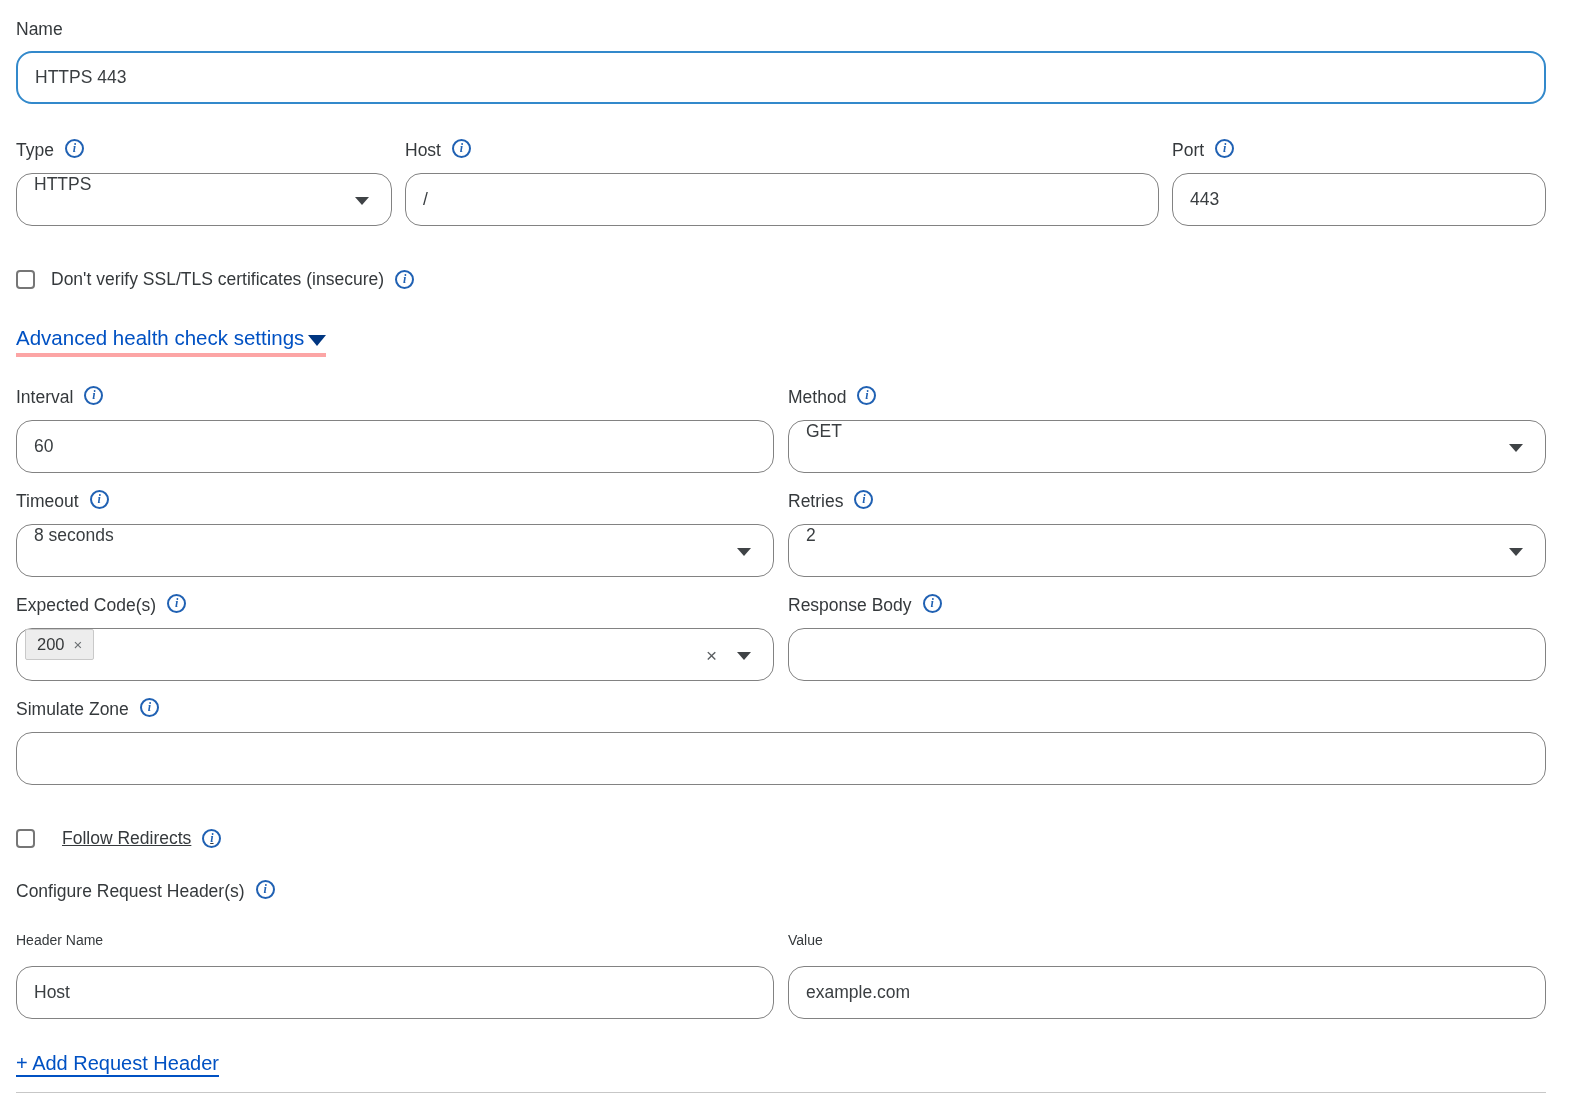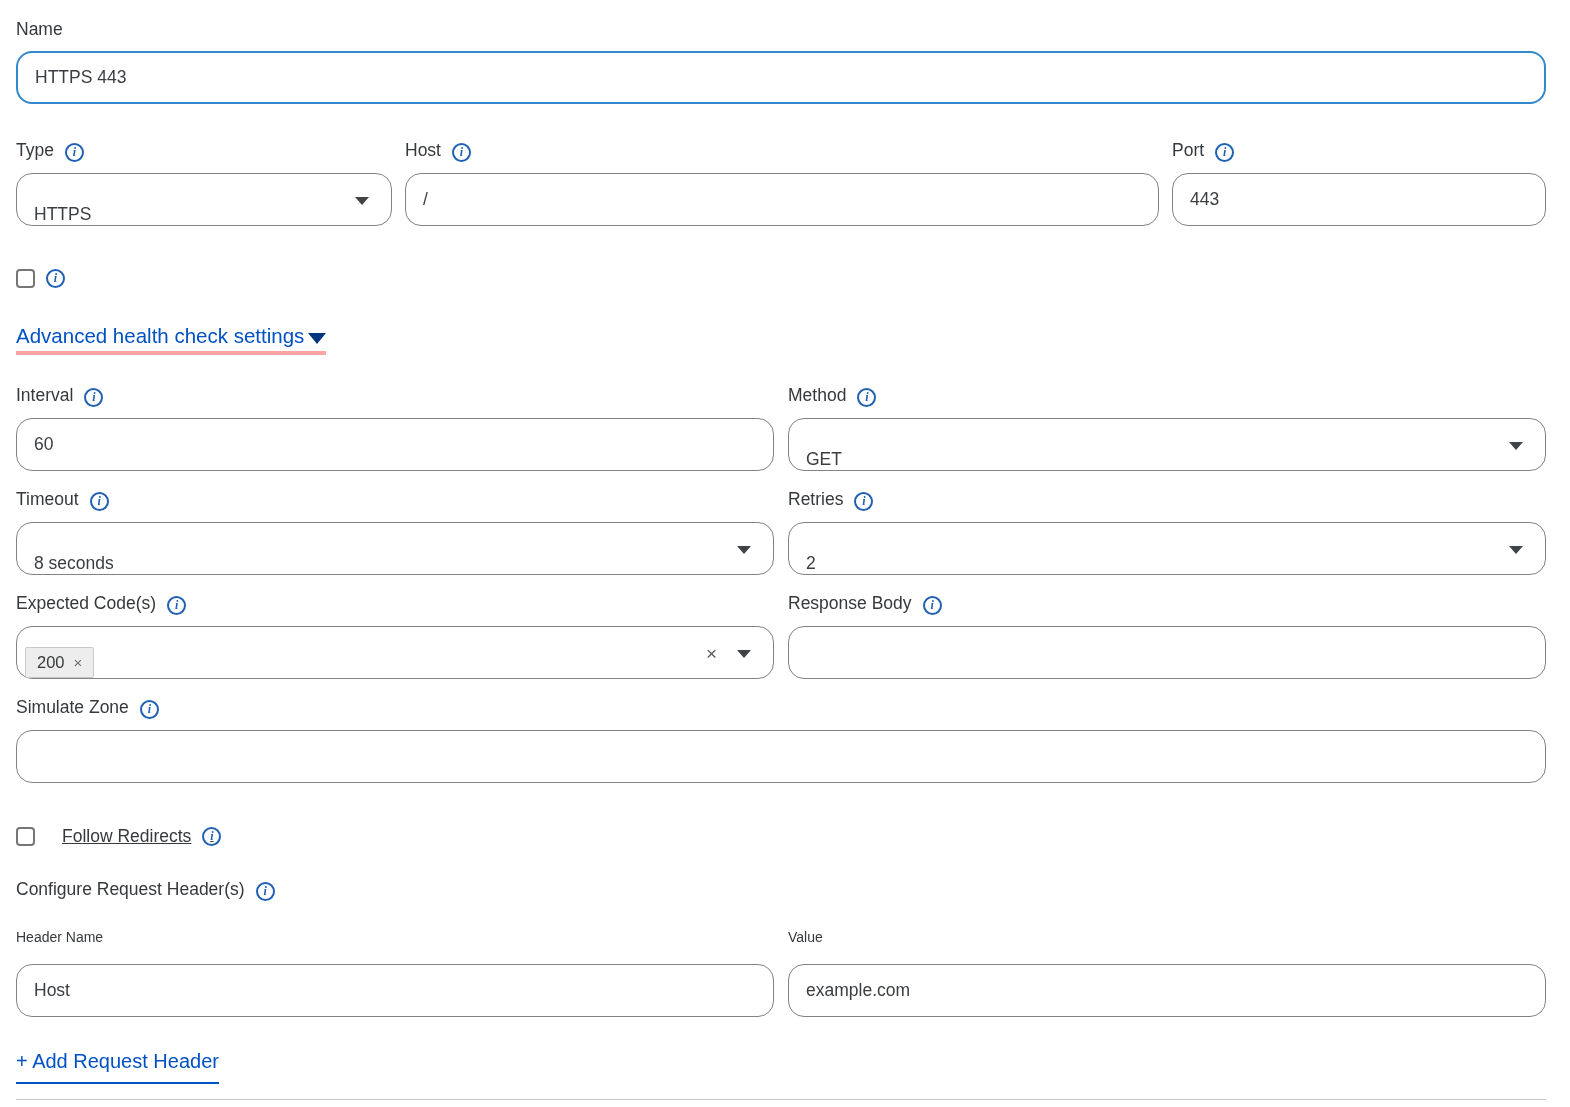--- a/index.html
+++ b/index.html
@@ -6,21 +6,21 @@
   html, body { background: #ffffff; }
   body {
     width: 1570px; height: 1107px;
     font-family: "Liberation Sans", sans-serif;
     color: #35393c;
     overflow: hidden;
   }
   .page { padding: 18px 24px 0 16px; }
 
   .lbl {
-    display: flex; align-items: flex-end;
+    display: flex; align-items: flex-start;
     font-size: 17.5px; color: #35393c;
     height: 23px;
   }
   .lbl .txt { line-height: 23px; }
 
   .info {
     display: inline-flex; align-items: center; justify-content: center;
     width: 19px; height: 19px; margin-left: 11px;
     border: 2px solid #2061b3; border-radius: 50%;
     color: #2061b3; font: italic bold 12px "Liberation Serif", serif;
@@ -32,21 +32,21 @@
     border: 1.5px solid #828282; border-radius: 16px;
     background: #fff;
     font-family: "Liberation Sans", sans-serif;
     font-size: 17.5px; color: #3a3e41;
     padding: 0 17px;
     outline: none;
   }
   .inp.focused { border: 2px solid #3389cb; }
 
   .sel, .multisel {
-    display: flex; align-items: flex-end;
+    display: flex; align-items: flex-start;
     position: relative; cursor: pointer;
   }
   .caret {
     position: absolute; right: 22px; top: 50%; margin-top: -3px;
     width: 0; height: 0;
     border-left: 7px solid transparent;
     border-right: 7px solid transparent;
     border-top: 8px solid #3f4346;
   }
   .multisel { padding-left: 8px; }
@@ -115,21 +115,21 @@
   .config-label { margin-top: 31px; }
 
   .hdr-grid { margin-top: 26px; }
   .hdr-grid .lbl { font-size: 14px; height: 22px; margin-bottom: 15px; }
 
   .add-link-wrap { margin-top: 33px; }
   .add-link {
     display: inline-block;
     font-size: 20px; color: #0051c3;
     border-bottom: 2px solid #0051c3;
-    padding-bottom: 9px;
+    padding-bottom: 0;
     text-decoration: none; cursor: pointer;
   }
 
   .divider { margin-top: 15px; border: none; border-top: 1px solid #c7c7c7; }
 </style>
 </head>
 <body>
 
 <div class="page">
 
@@ -162,20 +162,21 @@
       <div class="lbl">
         <span class="txt">Port</span>
         <span class="info">i</span>
       </div>
       <input class="inp" type="text" value="443" style="">
     </div>
   </div>
 
   <div class="checkrow">
     <span class="checkbox"></span>
+    <span class="cb-label">Don't verify SSL/TLS certificates (insecure)</span>
     <span class="info">i</span>
   </div>
 
   <div class="adv-wrap">
     <a class="adv-link">
       <span>Advanced health check settings</span>
       <span class="adv-caret"></span>
     </a>
   </div>
 

